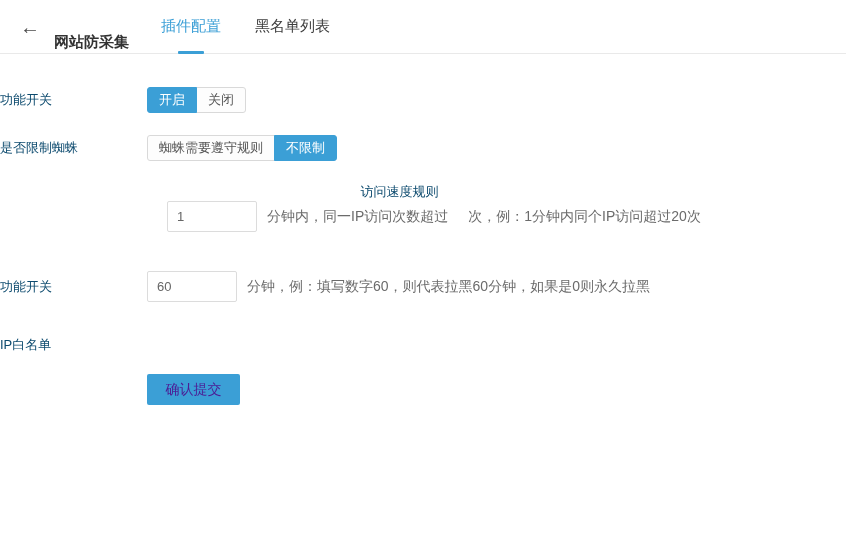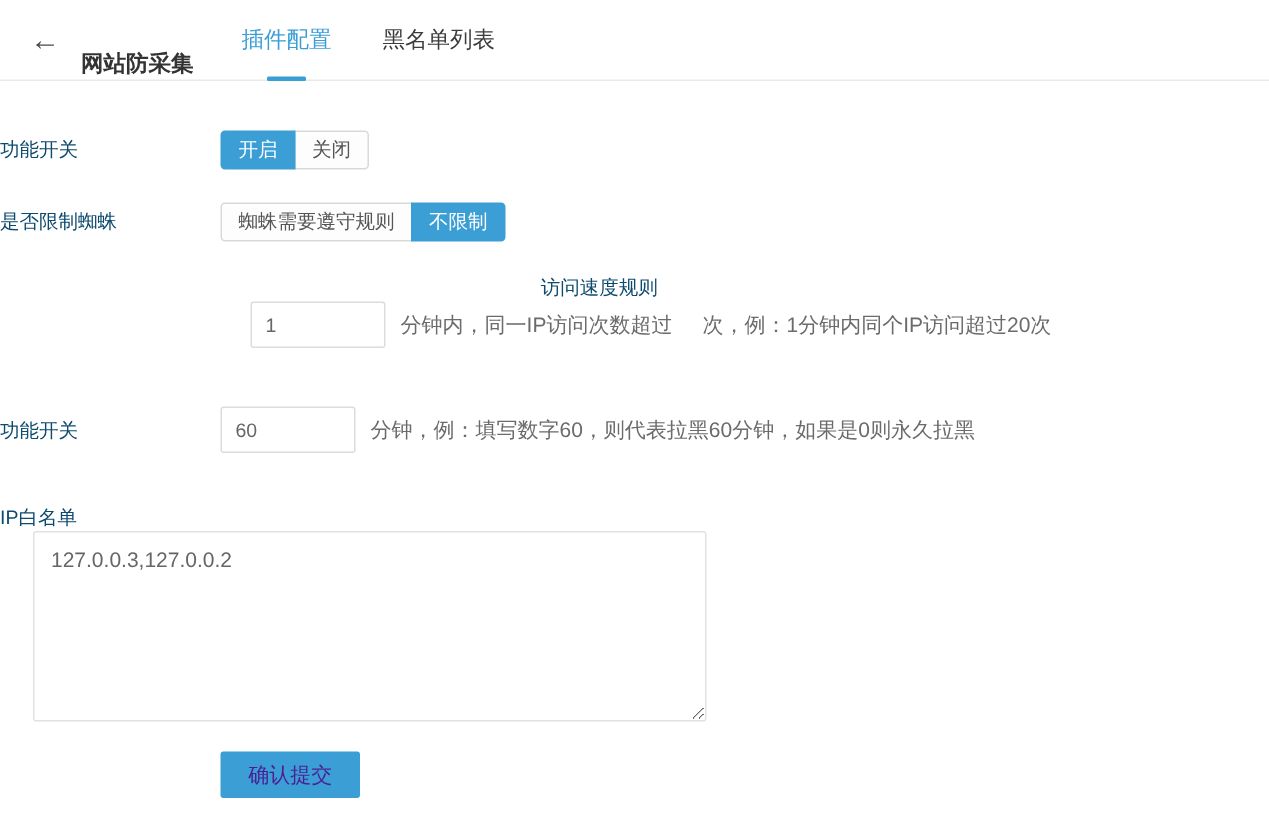--- a/index.html
+++ b/index.html
@@ -200,22 +200,19 @@
   <div class="row" style="margin-bottom: 26px;">
     <div class="row-label">功能开关</div>
     <div class="row-control">
       <input class="text-input" type="text" value="60" style="">
       <span class="inline-text suffix">分钟，例：填写数字60，则代表拉黑60分钟，如果是0则永久拉黑</span>
     </div>
   </div>
 
   <div class="row align-top" style="margin-bottom: 0;">
     <div class="row-label">IP白名单</div>
-    <div class="row-control">
-      <textarea class="whitelist-textarea" style="">127.0.0.3,127.0.0.2</textarea>
-    </div>
   </div>
 
   <div class="submit-row">
     <button class="submit-btn">确认提交</button>
   </div>
 
 </div>
 
 </body></html>

